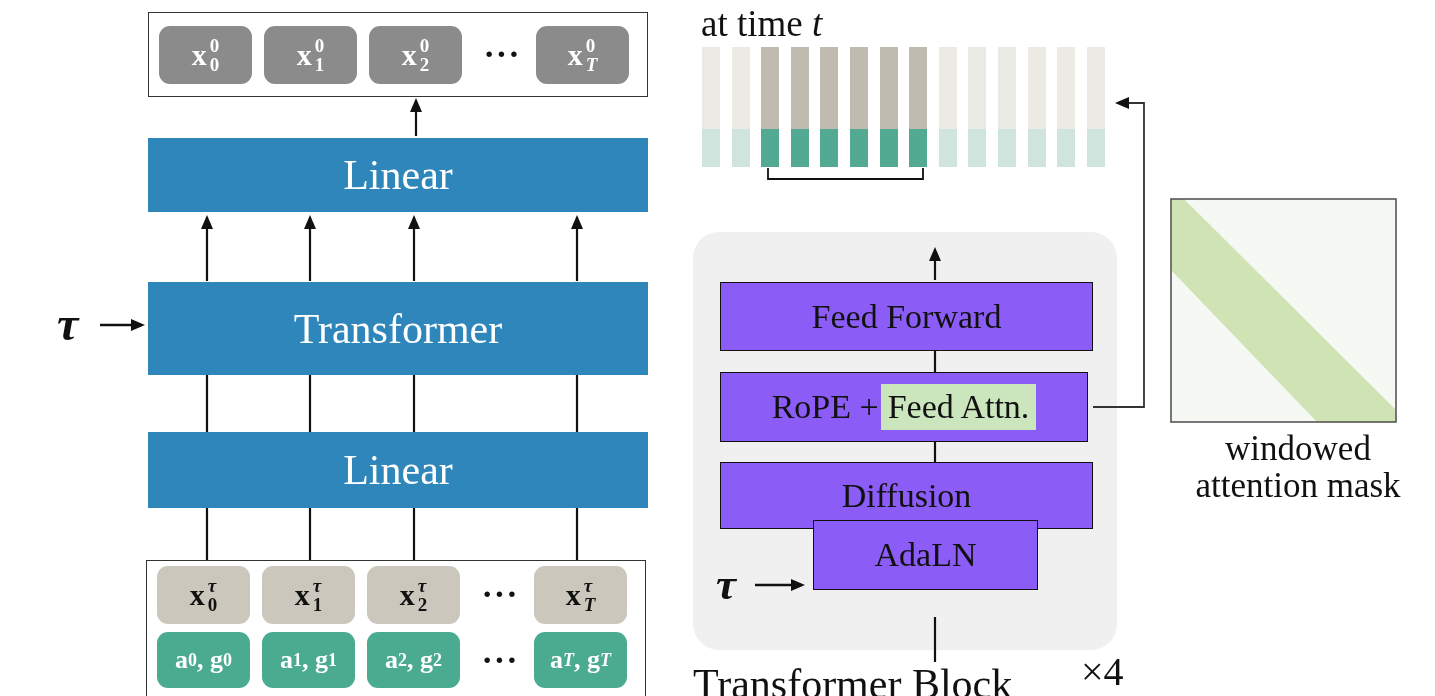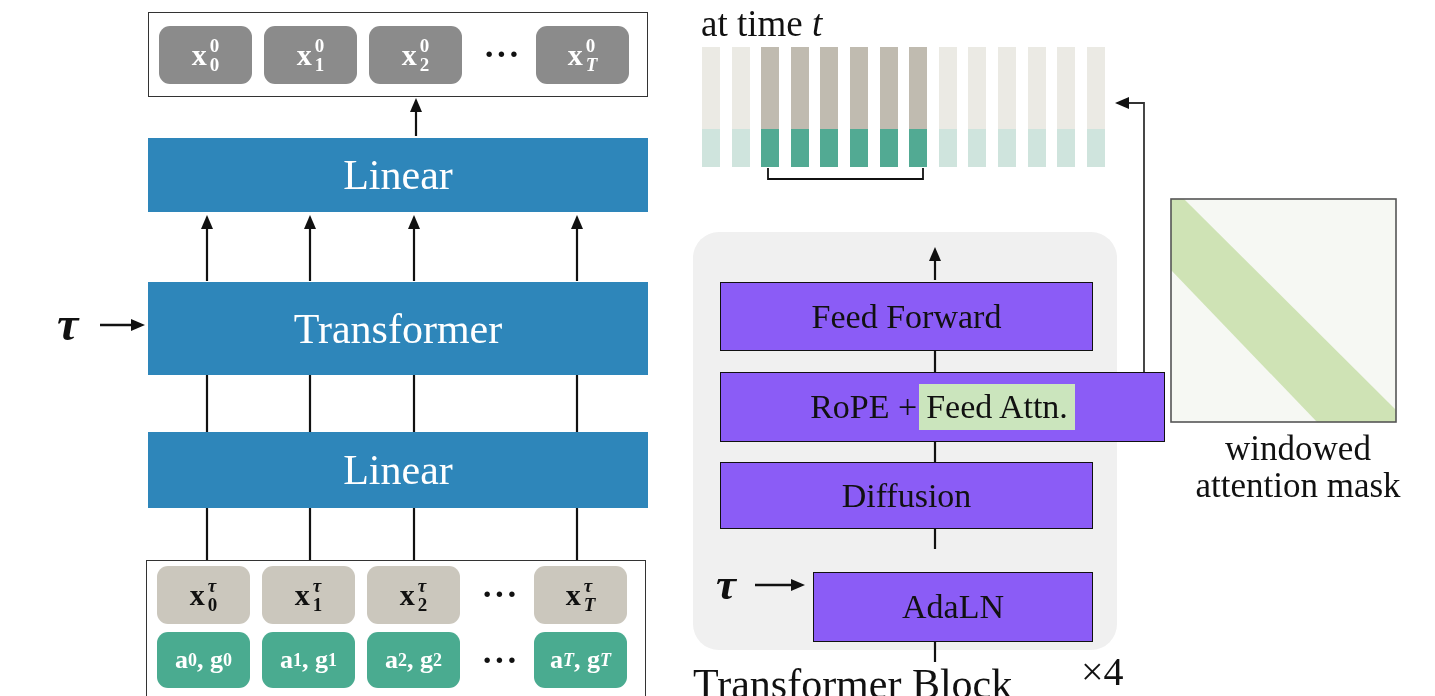--- a/index.html
+++ b/index.html
@@ -275,32 +275,32 @@
       </div>
     </div>
 
 
   <div id="block-bg" style="left:693px;top:232px;width:424px;height:418px;"></div>
 
   <div class="wbox" style="left:720px;top:282px;width:373px;height:69px;">
     <span>Feed Forward</span>
   </div>
 
-  <div class="wbox" style="left:720px;top:372px;width:445px;height:70px;">
+  <div class="wbox" style="left:720px;top:372px;width:368px;height:70px;">
     <span>RoPE + </span>
     <span class="hl">Feed Attn.</span>
   </div>
 
   <div class="wbox" style="left:720px;top:462px;width:373px;height:67px;">
     <span>Diffusion</span>
   </div>
 
   <div class="tau" style="left:716px;top:558px;font-size:45px;">τ</div>
 
-  <div class="wbox" style="left:813px;top:572px;width:280px;height:70px;">
+  <div class="wbox" style="left:813px;top:520px;width:225px;height:70px;">
     <span>AdaLN</span>
   </div>
 
   <div class="block-caption" style="left:693px;top:660px;">Transformer Block</div>
   <div class="times-label" style="left:1081px;top:648px;">×4</div>
 
   <div class="mask-caption" style="left:1148px;top:430px;width:300px;">
     <div>windowed</div>
     <div>attention mask</div>
   </div>

